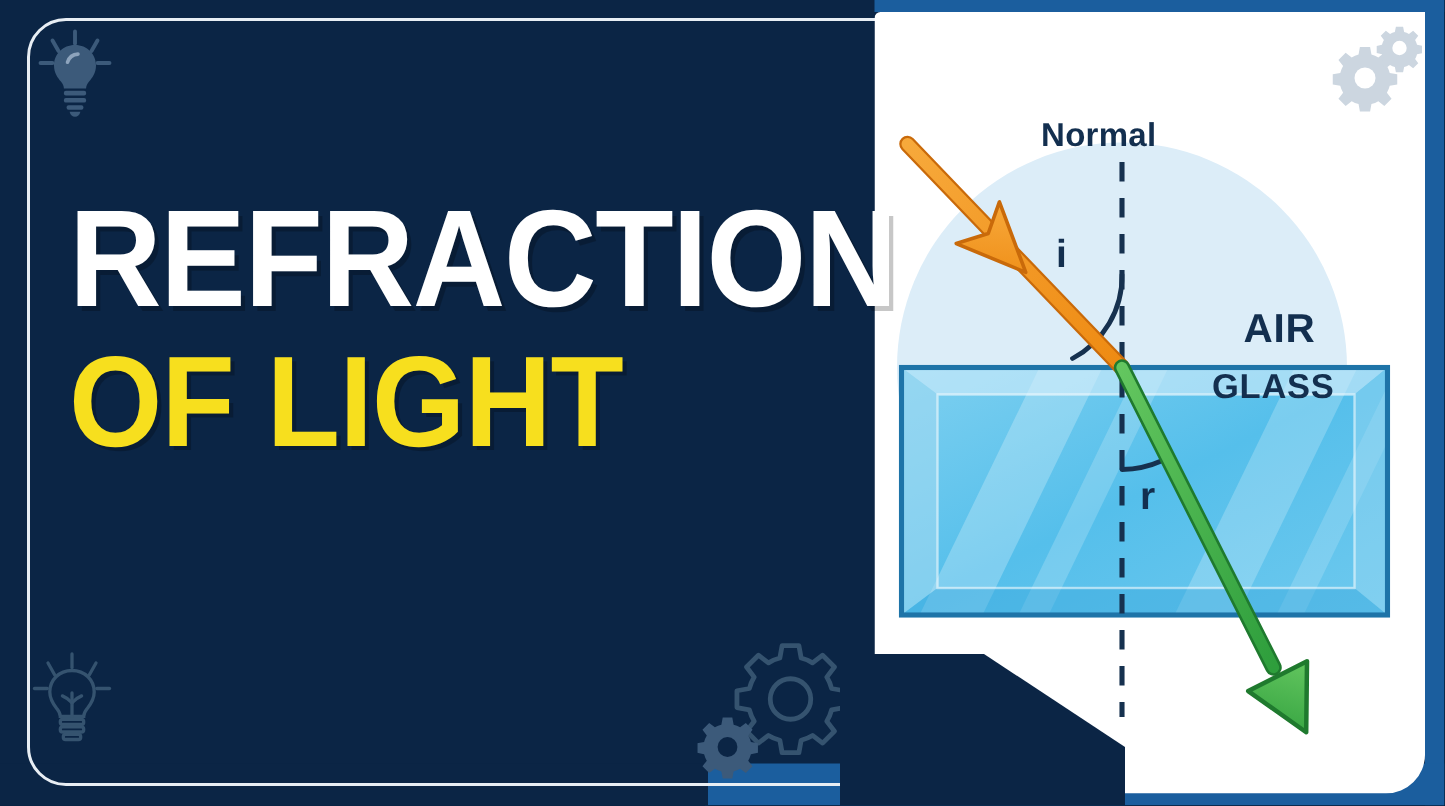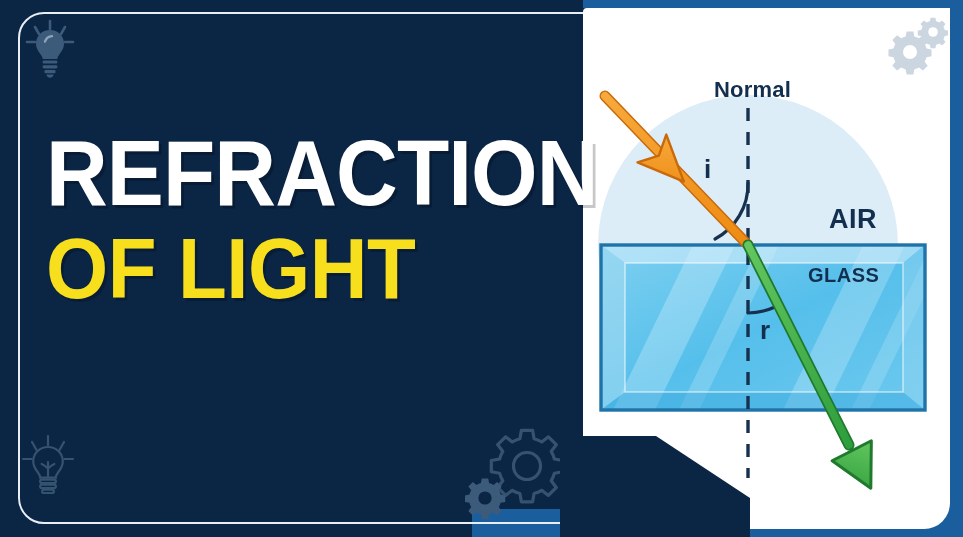--- a/index.html
+++ b/index.html
@@ -108,23 +108,23 @@
     pointer-events:none;
   }
   .diagram svg{ display:block; }
 
   .lbl{
     position:absolute; z-index:7;
     color:#132f4f;
     font-family:"Liberation Sans", sans-serif;
     font-weight:bold;
   }
-  .lbl-normal{ left:694px; top:77px; font-size:22px; letter-spacing:0.2px;margin-left:20px; }
+  .lbl-normal{ left:694px; top:77px; font-size:22px; letter-spacing:0.2px; }
   .lbl-air{ left:829px; top:204px; font-size:27px; letter-spacing:0.5px; }
-  .lbl-glass{ left:808px; top:264px; font-size:20px; letter-spacing:0.5px; }
+  .lbl-glass{ left:808px; top:244px; font-size:23px; letter-spacing:0.5px; }
   .lbl-i{ left:704px; top:154px; font-size:26px; }
   .lbl-r{ left:760px; top:315px; font-size:26px; }
 </style>
 </head>
 <body>
 
 <div id="slide">
 
   <div class="accent-top"></div>
   <div class="accent-right"></div>

